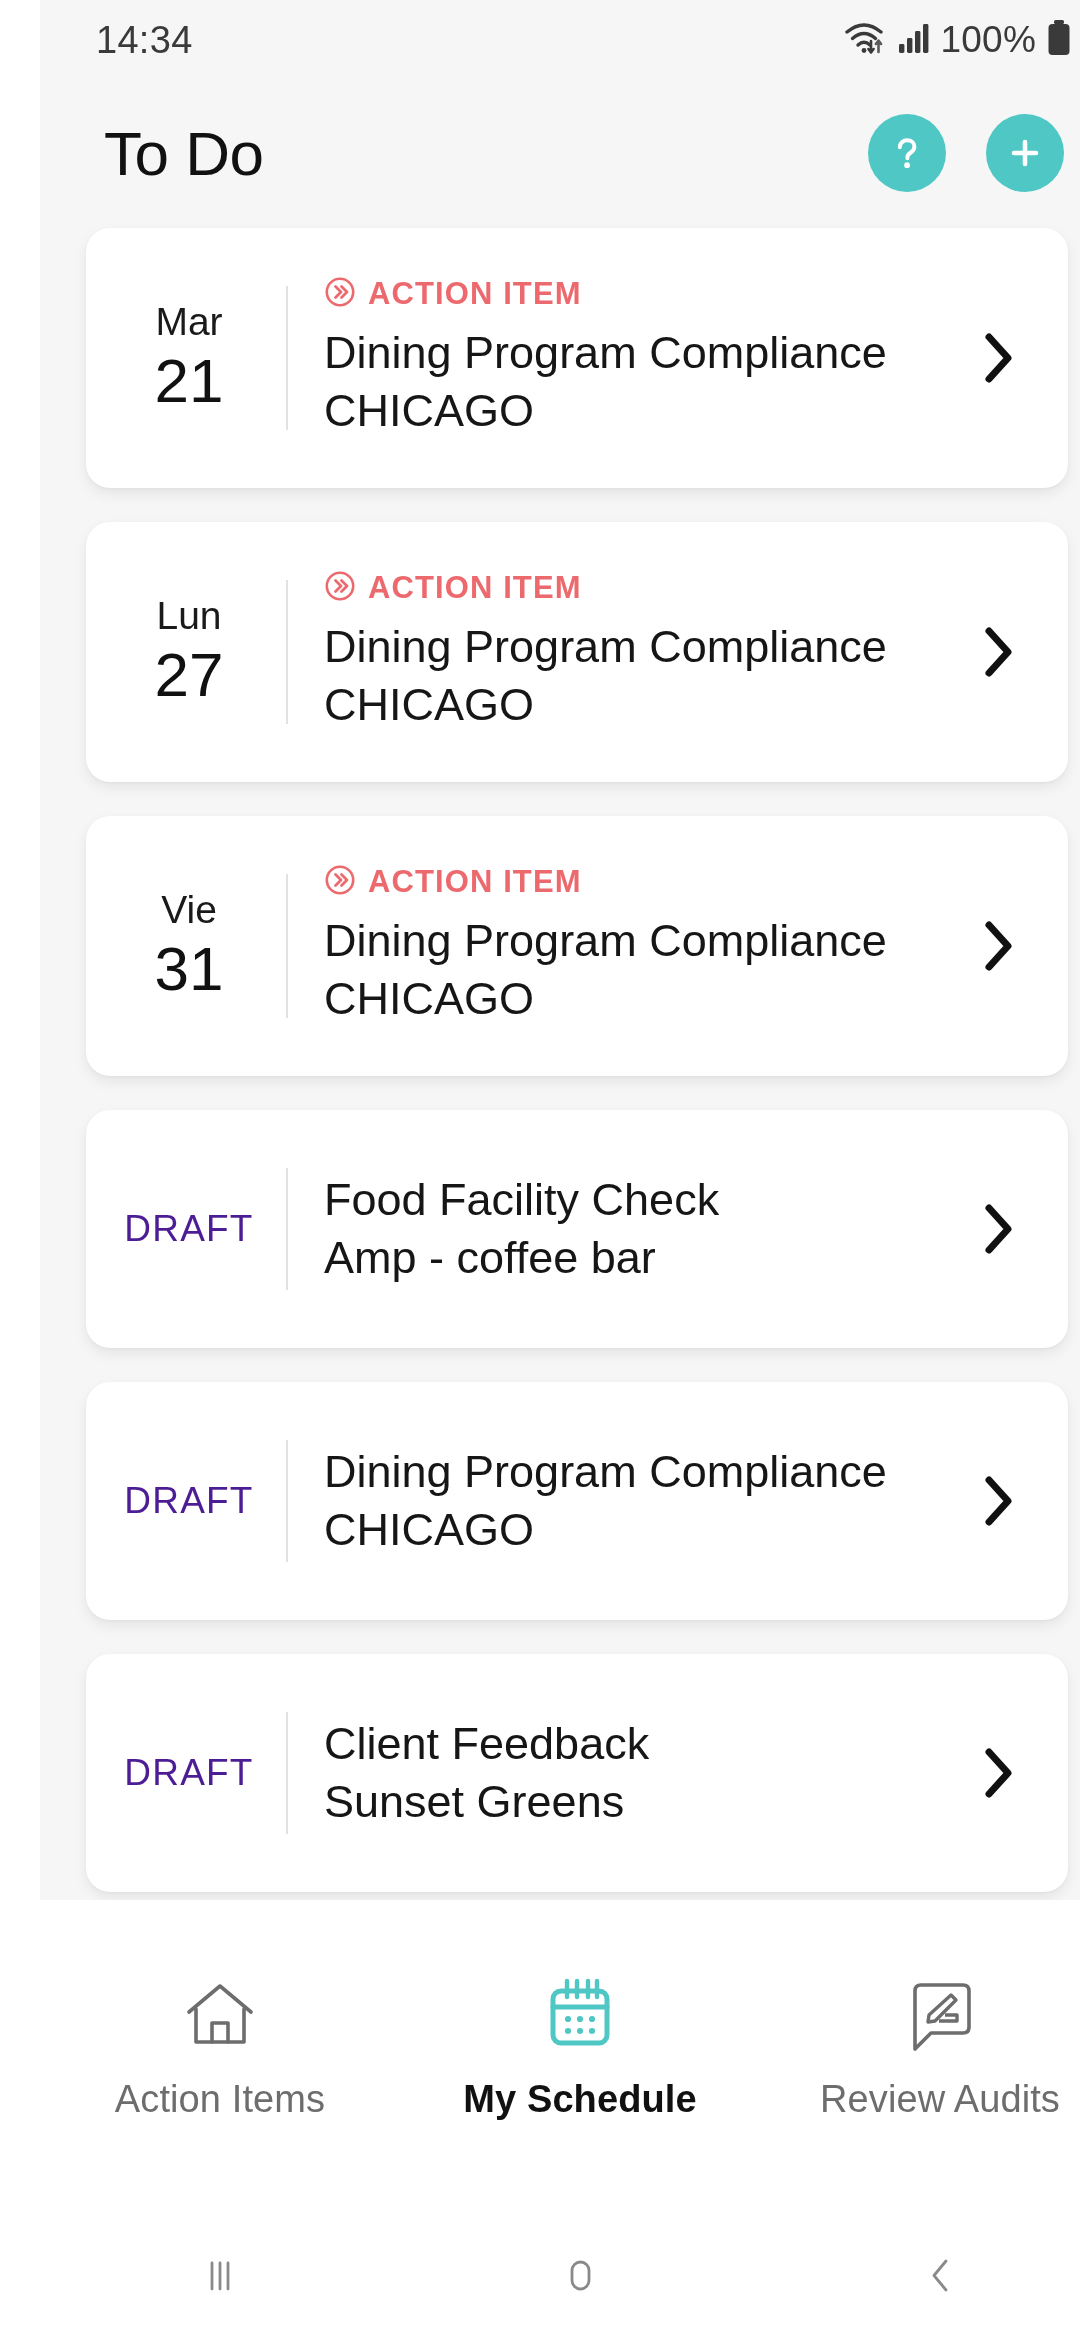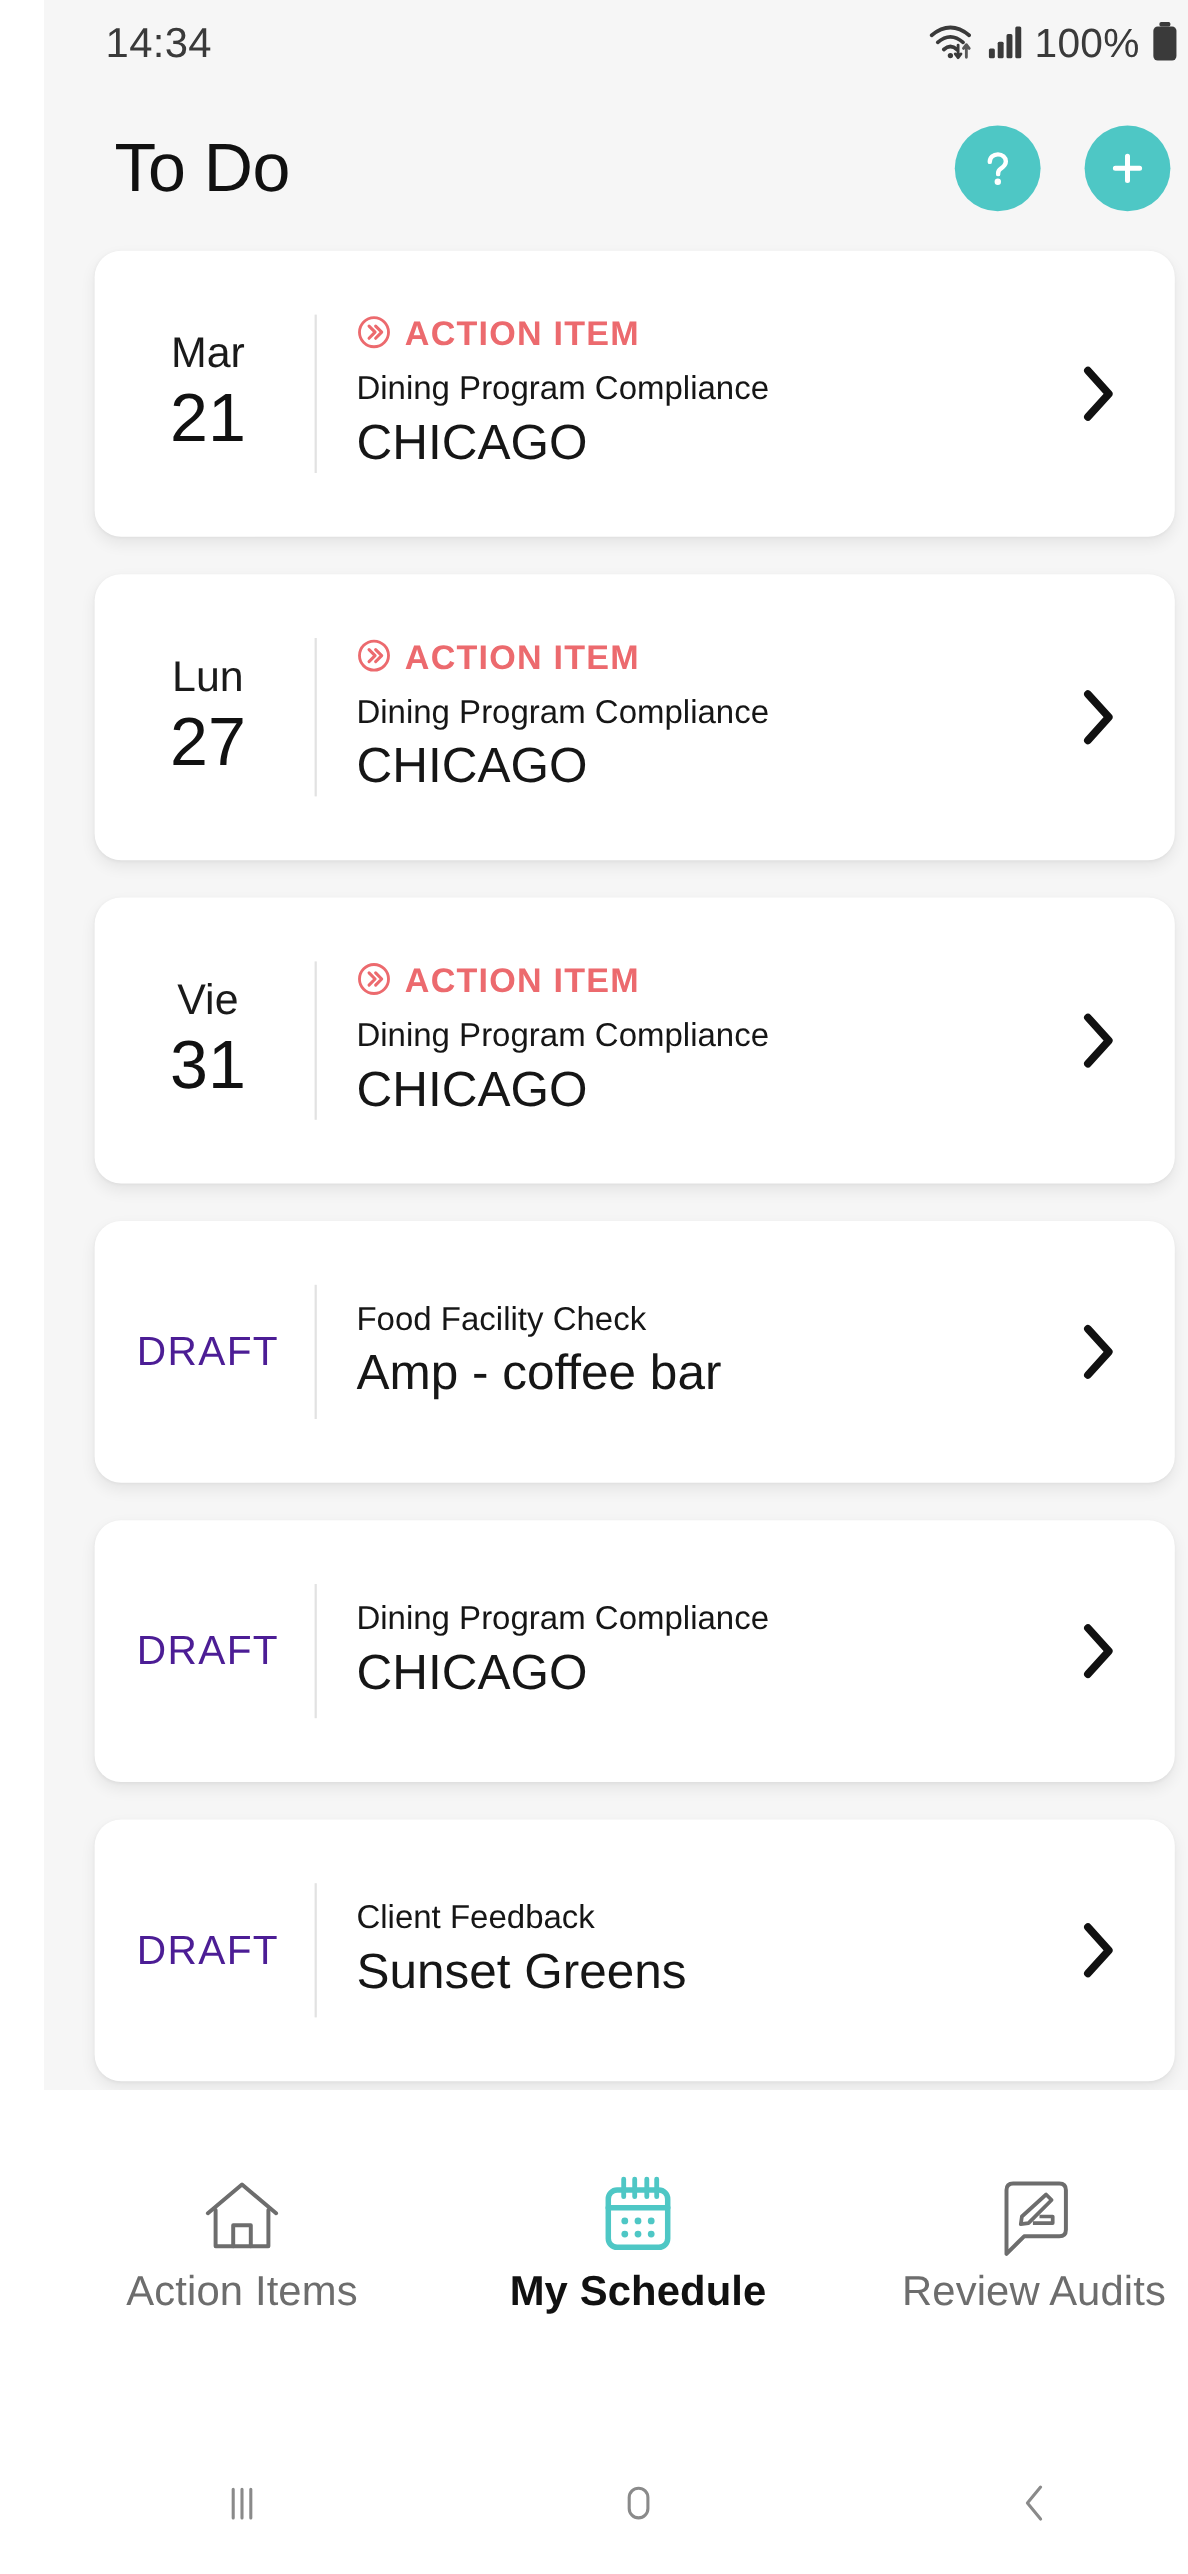--- a/index.html
+++ b/index.html
@@ -114,21 +114,21 @@
   .badge {
     display:flex; align-items:center; gap:12px;
     margin-bottom:12px;
   }
   .badge-text {
     font-size:31px; font-weight:bold; color:#ec6a6e;
     letter-spacing:1.1px;
   }
   .badge-icon { display:block; flex:0 0 auto; }
   .card-title {
-    font-size:30px; color:#161616; line-height:1.28;
+    font-size:45px; color:#161616; line-height:1.28;
     font-weight:400;
     white-space:nowrap; overflow:hidden;
   }
   .card-sub {
     font-size:45px; color:#161616; line-height:1.28;
     font-weight:400;
     white-space:nowrap; overflow:hidden;
   }
   .card-chevron {
     flex:0 0 70px;
@@ -137,21 +137,21 @@
 
   
   .bottomnav {
     flex:0 0 310px;
     background:#ffffff;
     display:flex; align-items:flex-start; justify-content:space-around;
     padding-top:72px;
   }
   .nav-item {
     display:flex; flex-direction:column; align-items:center;
-    gap:4px; width:300px; cursor:pointer;
+    gap:20px; width:300px; cursor:pointer;
   }
   .nav-icon { height:86px; display:flex; align-items:center; justify-content:center; }
   .nav-label {
     font-size:38px; color:#6d6d6d; font-weight:400; letter-spacing:0.1px;
   }
   .nav-item.active .nav-label { color:#111111; font-weight:bold; }
 
   
   .sysnav {
     flex:0 0 130px;

